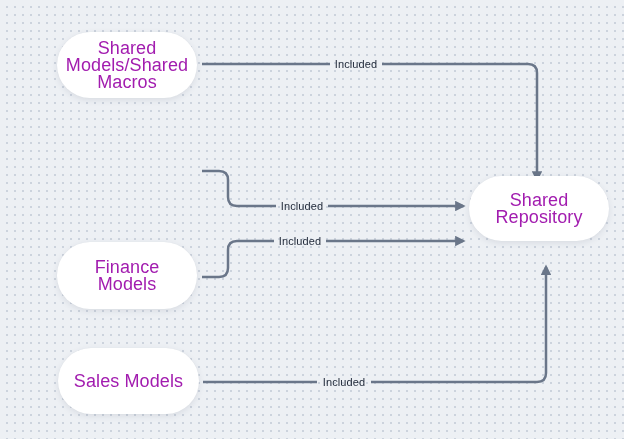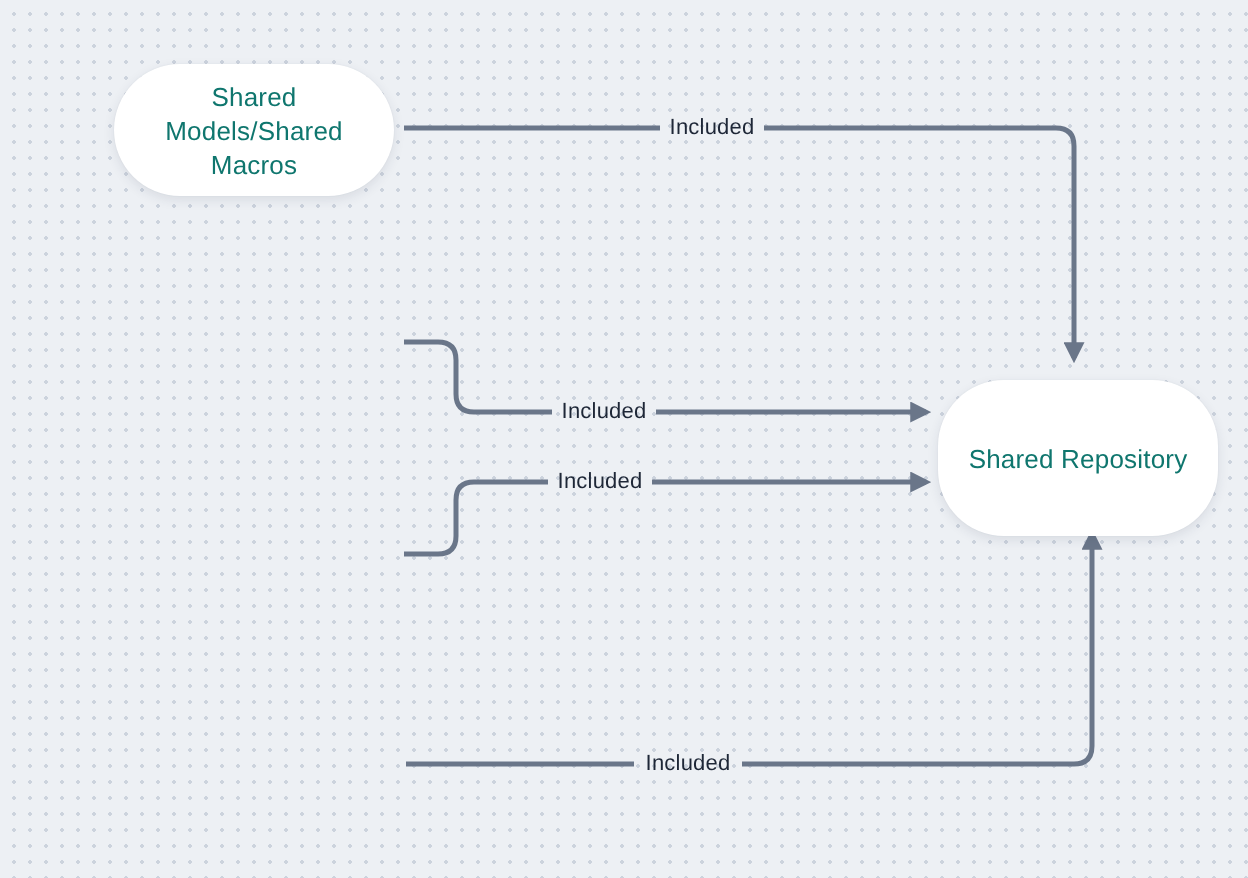--- a/index.html
+++ b/index.html
@@ -26,33 +26,33 @@
   }
   .node {
     position: absolute;
     background: #ffffff;
     border-radius: 33px;
     box-shadow: 0 2px 6px rgba(35, 48, 74, 0.10), 0 0 1px rgba(35, 48, 74, 0.06);
     display: flex;
     align-items: center;
     justify-content: center;
     text-align: center;
-    color: #0f766e;
-    font-size: 13px;
+    color: #a21caf;
+    font-size: 18px;
     font-weight: 500;
     line-height: 17px;
     letter-spacing: 0.1px;
     padding: 0 14px;
     box-sizing: border-box;
   }
   .node-shared-models { left: 57px;  top: 32px;  width: 140px; height: 66px; }
   .node-marketing     { left: 57px;  top: 138px; width: 140px; height: 67px; }
   .node-finance       { left: 57px;  top: 242px; width: 140px; height: 67px; }
   .node-sales         { left: 58px;  top: 348px; width: 141px; height: 66px; }
-  .node-repository    { left: 469px; top: 190px; width: 140px; height: 78px; }
+  .node-repository    { left: 469px; top: 176px; width: 140px; height: 65px; }
   .edge-label {
     position: absolute;
     transform: translate(-50%, -50%);
     color: #1e2737;
     font-size: 11px;
     font-weight: 500;
     letter-spacing: 0.1px;
     white-space: nowrap;
   }
   .edge-label-top      { left: 356px; top: 64px; }
@@ -83,21 +83,27 @@
 
     <path class="edge-path" d="M 203 382 H 317"></path>
     <path class="edge-path" d="M 371 382 H 537 Q 546 382 546 373 V 267" marker-end="url(#arrowhead)"></path>
   </svg>
 
   <div class="node node-shared-models">
     <span>Shared Models/Shared Macros</span>
   </div>
 
 
+  <div class="node node-finance">
+    <span>Finance Models</span>
+  </div>
 
+  <div class="node node-sales">
+    <span>Sales Models</span>
+  </div>
 
   <div class="node node-repository">
     <span>Shared Repository</span>
   </div>
 
   <div class="edge-label edge-label-top">Included</div>
   <div class="edge-label edge-label-marketing">Included</div>
   <div class="edge-label edge-label-finance">Included</div>
   <div class="edge-label edge-label-sales">Included</div>
 

